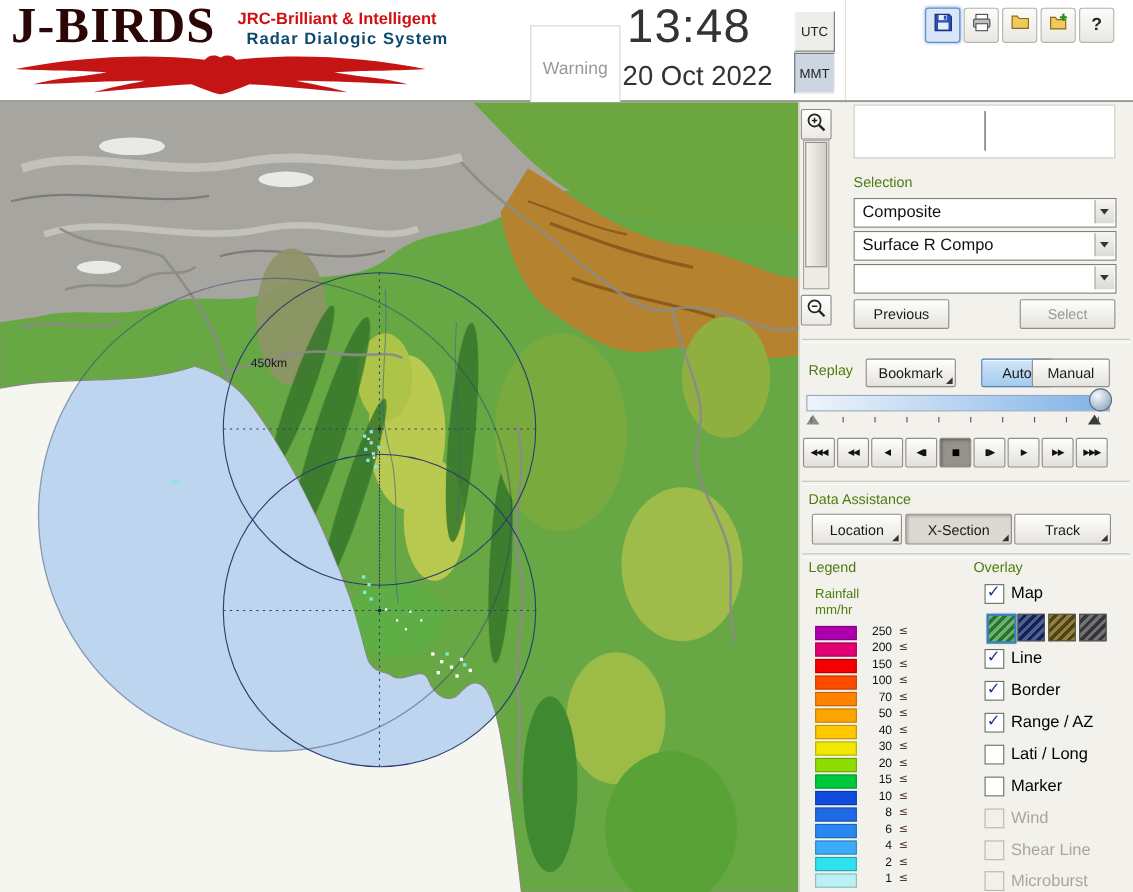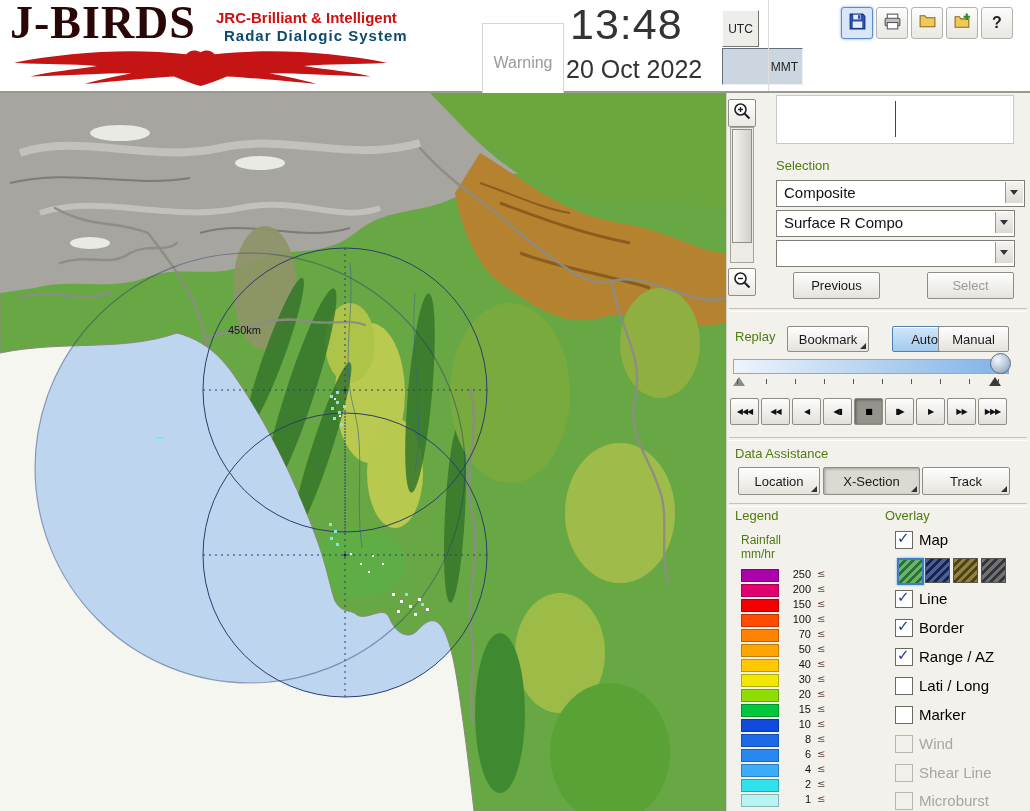--- a/index.html
+++ b/index.html
@@ -10,21 +10,21 @@
   .header{position:absolute;left:0;top:0;width:1030px;height:91px;background:#fff;border-bottom:2px solid #9a9a94;}
   .logo-title{position:absolute;left:10px;top:-4px;font-family:"Liberation Serif",serif;font-weight:bold;font-size:46px;color:#2a0606;letter-spacing:1px;}
   .logo-sub1{position:absolute;left:216px;top:9px;font-size:15px;font-weight:bold;color:#d01010;}
   .logo-sub2{position:absolute;left:224px;top:27px;font-size:15px;font-weight:bold;color:#0c4a6e;letter-spacing:1px;}
   .eagle{position:absolute;left:8px;top:48px;width:385px;height:38px;}
   .warning-box{position:absolute;left:482px;top:23px;width:80px;height:77px;background:#fff;border:1px solid #d6d5d0;color:#9a9a9a;font-size:16px;display:flex;align-items:center;justify-content:center;}
   .clock-time{position:absolute;left:570px;top:0px;font-size:43px;color:#333;letter-spacing:1px;}
   .clock-date{position:absolute;left:566px;top:55px;font-size:25px;color:#333;}
   .tz-btn{position:absolute;left:722px;width:35px;height:35px;font-size:12px;color:#222;display:flex;align-items:center;justify-content:center;cursor:default;}
   .tz-btn.raised{background:#ededea;border:1px solid;border-color:#fdfdfc #77756e #77756e #fdfdfc;}
-  .tz-btn.pressed{background:#ccd6e1;border:1px solid;border-color:#66707c #eef2f6 #eef2f6 #66707c;padding-left:44px;}
+  .tz-btn.pressed{background:#ccd6e1;border:1px solid;border-color:#66707c #eef2f6 #eef2f6 #66707c;}
   .hdr-divider{position:absolute;left:768px;top:0;width:1px;height:91px;background:#dddcd7;}
   .icon-btn{position:absolute;top:7px;width:30px;height:30px;background:linear-gradient(#fcfcfb,#e9e7e2);border:1px solid #b3b1ab;border-radius:3px;display:flex;align-items:center;justify-content:center;}
   .icon-btn.active{background:#d8e6f8;border:1px solid #5d8cc8;box-shadow:0 0 3px #7aa6dd;}
   .icon-btn svg{width:19px;height:19px;}
   .help-glyph{font-size:16px;font-weight:bold;color:#222;}
   .org-name{position:absolute;left:785px;top:56px;font-size:21px;color:#000;}
 
   
   .map{position:absolute;left:0;top:93px;width:726px;height:718px;overflow:hidden;background:#f6f6f1;}
 
@@ -283,34 +283,34 @@
             <line x1="6" y1="8.5" x2="11" y2="8.5" stroke="#222" stroke-width="1.4"></line>
           </svg></span>
     </div>
 
     <div class="white-box">
       <div class="caret-line"></div>
     </div>
 
     <div class="sec-label" style="left:49px;top:65px;">Selection</div>
 
-    <div class="dd" style="top:87px;padding-left:10px;">
+    <div class="dd" style="top:87px;">
       <span class="dd-val">Composite</span>
       <span class="dd-btn"></span>
     </div>
     <div class="dd" style="top:117px;">
       <span class="dd-val">Surface R Compo</span>
       <span class="dd-btn"></span>
     </div>
     <div class="dd" style="top:147px;">
       <span class="dd-val"></span>
       <span class="dd-btn"></span>
     </div>
 
-    <div class="btn" style="left:66px;top:179px;width:85px;height:25px;">Previous</div>
+    <div class="btn" style="left:49px;top:179px;width:85px;height:25px;">Previous</div>
     <div class="btn disabled" style="left:200px;top:179px;width:85px;height:25px;">Select</div>
 
     <div class="hsep" style="top:215px;"></div>
 
     <div class="sec-label" style="left:8px;top:236px;">Replay</div>
     <div class="btn corner" style="left:60px;top:233px;width:80px;height:24px;">Bookmark</div>
     <div class="btn sel-blue" style="left:145px;top:233px;width:63px;height:24px;">Auto</div>
     <div class="btn" style="left:211px;top:233px;width:69px;height:24px;">Manual</div>
 
     <div class="slider-track"></div>

